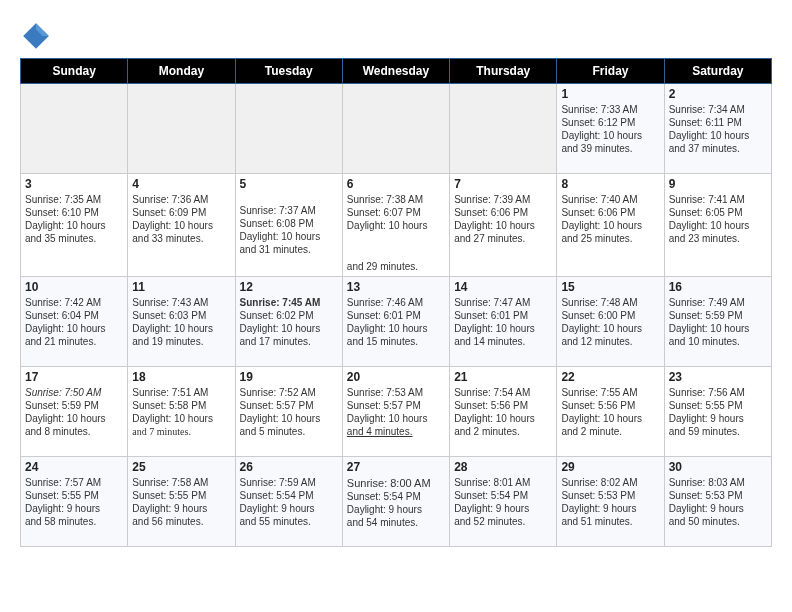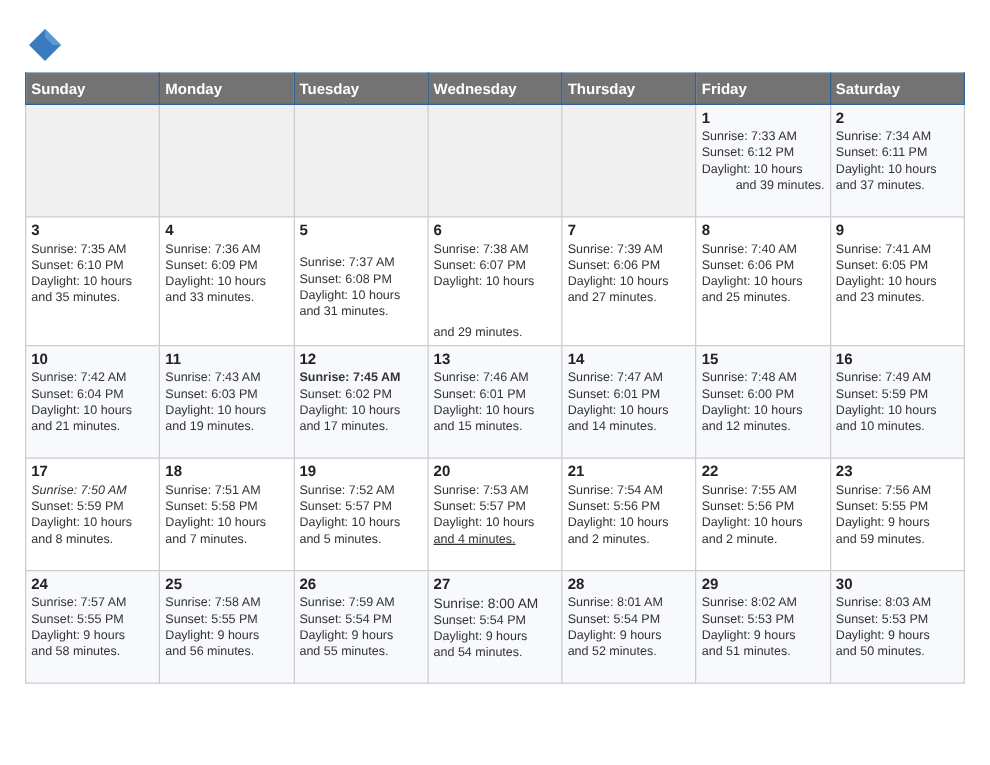--- a/index.html
+++ b/index.html
@@ -57,26 +57,26 @@
       font-size: 14px;
       color: #444;
       margin-top: 2px;
     }
     .calendar {
       width: 100%;
       border-collapse: collapse;
       table-layout: fixed;
     }
     .calendar thead tr th {
-      background: #737373;
+      background: #000000;
       color: #fff;
       font-size: 12px;
       font-weight: bold;
       padding: 5px 4px;
-      text-align: left;
+      text-align: center;
       border: 1px solid #2e6099;
     }
     .calendar tbody tr td {
       vertical-align: top;
       border: 1px solid #ccc;
       padding: 3px 4px;
       font-size: 10px;
       color: #333;
       height: 90px;
       background: #fff;
@@ -136,21 +136,21 @@
           <td class="cell-empty"></td>
           <td class="cell-empty"></td>
           <td class="cell-empty"></td>
           <td class="cell-empty"></td>
           <td class="cell-empty"></td>
           <td>
             <span class="day-num">1</span>
             <div style="font-size: 10px; line-height: 1.3; color: rgb(51, 51, 51);">Sunrise: 7:33 AM</div>
             <div style="font-size: 10px; line-height: 1.3; color: rgb(51, 51, 51);">Sunset: 6:12 PM</div>
             <div style="font-size: 10px; line-height: 1.3; color: rgb(51, 51, 51);">Daylight: 10 hours</div>
-            <div style="font-size: 10px; line-height: 1.3; color: rgb(51, 51, 51); text-align: right;">and 39 minutes.</div>
+            <div style="font-size: 10px; line-height: 1.3; color: rgb(51, 51, 51);">and 39 minutes.</div>
           </td>
           <td>
             <span class="day-num">2</span>
             <div style="font-size: 10px; line-height: 1.3; color: rgb(51, 51, 51);">Sunrise: 7:34 AM</div>
             <div style="font-size: 10px; line-height: 1.3; color: rgb(51, 51, 51);">Sunset: 6:11 PM</div>
             <div style="font-size: 10px; line-height: 1.3; color: rgb(51, 51, 51);">Daylight: 10 hours</div>
             <div style="font-size: 10px; line-height: 1.3; color: rgb(51, 51, 51);">and 37 minutes.</div>
           </td>
         </tr>
         <tr>
@@ -261,21 +261,21 @@
             <div style="font-size: 10px; line-height: 1.3; color: rgb(51, 51, 51); font-style: italic;">Sunrise: 7:50 AM</div>
             <div style="font-size: 10px; line-height: 1.3; color: rgb(51, 51, 51);">Sunset: 5:59 PM</div>
             <div style="font-size: 10px; line-height: 1.3; color: rgb(51, 51, 51);">Daylight: 10 hours</div>
             <div style="font-size: 10px; line-height: 1.3; color: rgb(51, 51, 51);">and 8 minutes.</div>
           </td>
           <td>
             <span class="day-num">18</span>
             <div style="font-size: 10px; line-height: 1.3; color: rgb(51, 51, 51);">Sunrise: 7:51 AM</div>
             <div style="font-size: 10px; line-height: 1.3; color: rgb(51, 51, 51);">Sunset: 5:58 PM</div>
             <div style="font-size: 10px; line-height: 1.3; color: rgb(51, 51, 51);">Daylight: 10 hours</div>
-            <div style="font-size: 10px; line-height: 1.3; color: rgb(51, 51, 51);">and 7 minutes.</div>
+            <div style="font-size: 10px; line-height: 1.3; color: rgb(51, 51, 51); font-family: Liberation Serif, serif;">and 7 minutes.</div>
           </td>
           <td>
             <span class="day-num">19</span>
             <div style="font-size: 10px; line-height: 1.3; color: rgb(51, 51, 51);">Sunrise: 7:52 AM</div>
             <div style="font-size: 10px; line-height: 1.3; color: rgb(51, 51, 51);">Sunset: 5:57 PM</div>
             <div style="font-size: 10px; line-height: 1.3; color: rgb(51, 51, 51);">Daylight: 10 hours</div>
             <div style="font-size: 10px; line-height: 1.3; color: rgb(51, 51, 51);">and 5 minutes.</div>
           </td>
           <td>
             <span class="day-num">20</span>

